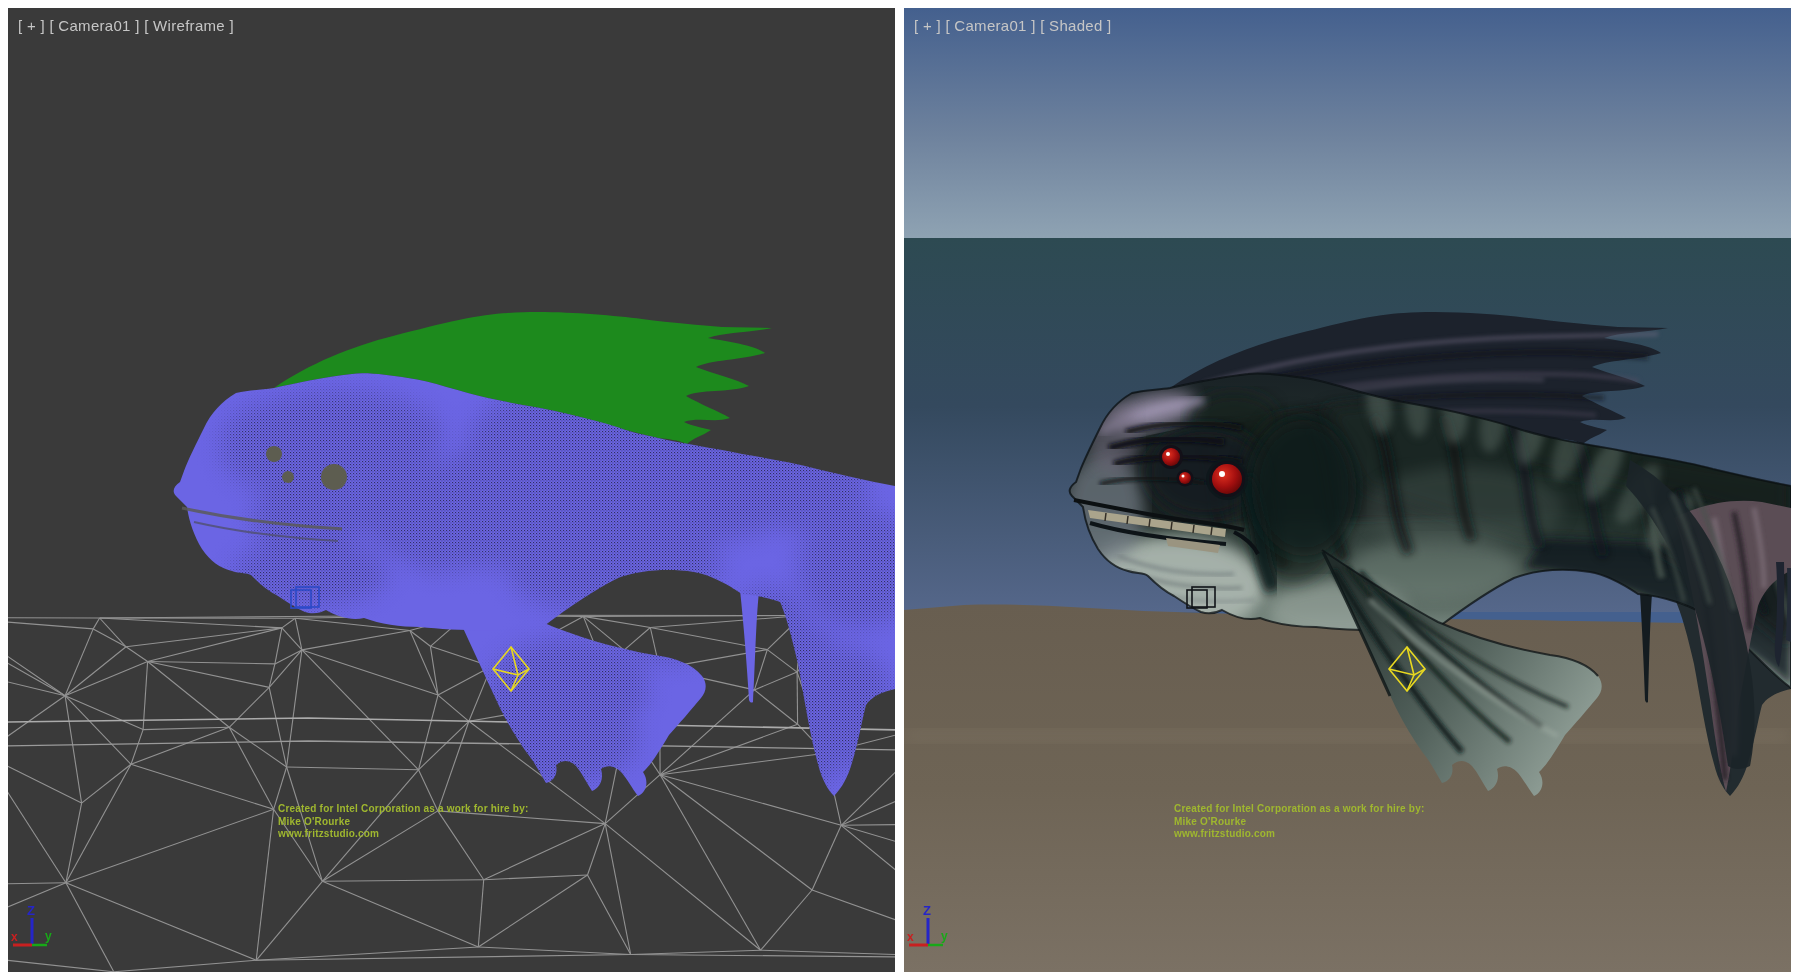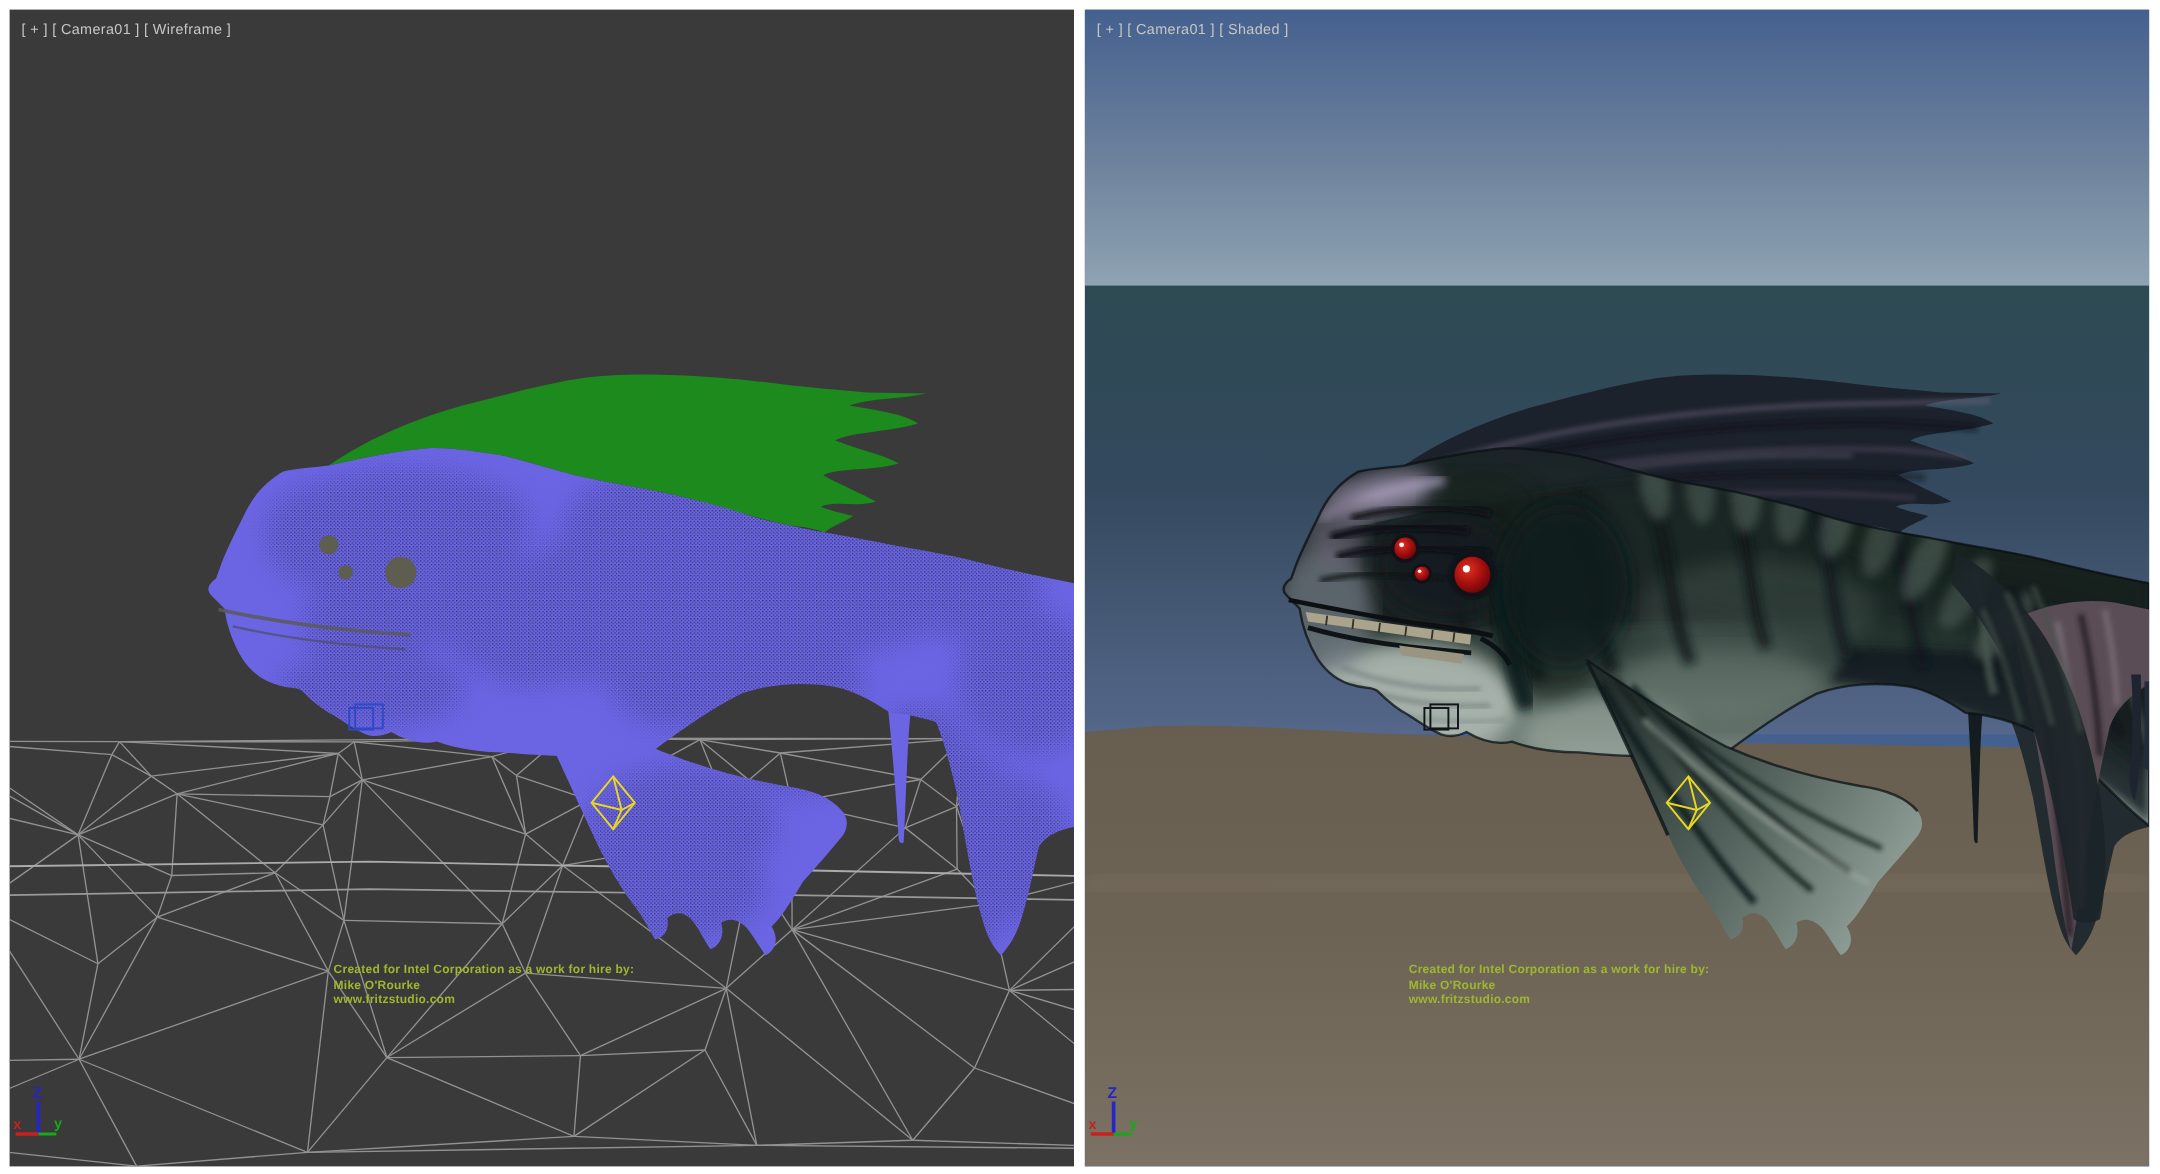--- a/index.html
+++ b/index.html
@@ -1,19 +1,19 @@
 <!DOCTYPE html>
 <html><head><meta charset="utf-8">
 <style>
 html,body{margin:0;padding:0;background:#fff;width:1800px;height:978px;overflow:hidden;
 font-family:"Liberation Sans",sans-serif;}
 .panel{position:absolute;top:8px;width:887px;height:964px;overflow:hidden;}
 #lp{left:8px;background:#3a3a3a;}
 #rp{left:904px;background:#44608e;}
-.vlab{position:absolute;left:10px;top:9px;font-size:12px;color:#c6c6c6;letter-spacing:0.3px;z-index:30;}
+.vlab{position:absolute;left:10px;top:9px;font-size:15px;color:#c6c6c6;letter-spacing:0.3px;z-index:30;}
 .cred{position:absolute;left:270px;top:795px;font-size:10px;line-height:12.5px;font-weight:bold;color:#9fb72f;z-index:30;letter-spacing:0.2px;}
 svg{position:absolute;left:0;top:0;}
 </style></head>
 <body>
 <div id="lp" class="panel">
 <div class="vlab">[ + ] [ Camera01 ] [ Wireframe ]</div>
 <div class="cred">Created for Intel Corporation as a work for hire by:<br>Mike O'Rourke<br>www.fritzstudio.com</div>
 <svg width="887" height="964" viewBox="0 0 887 964">
 <g id="grid">
 

